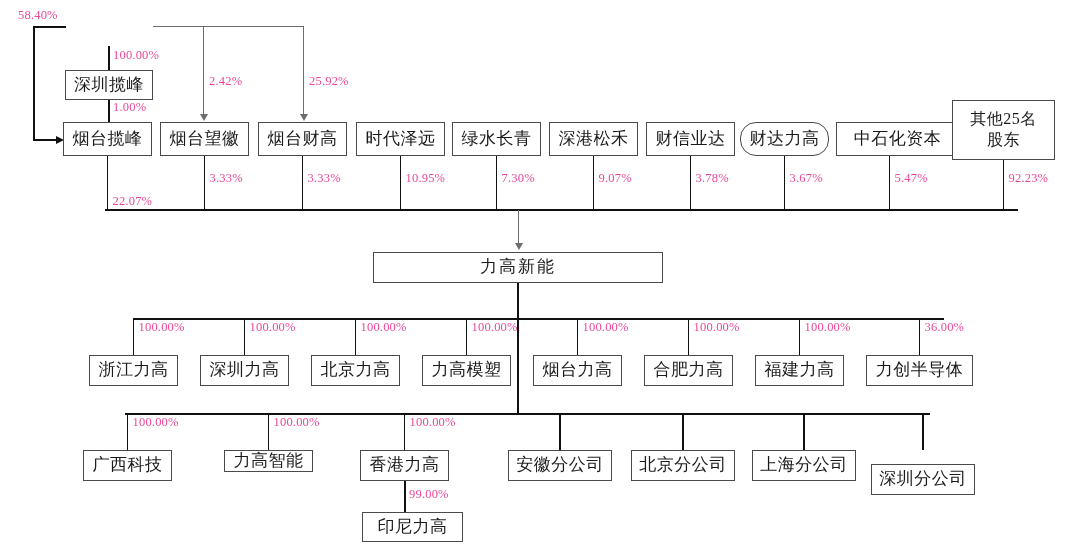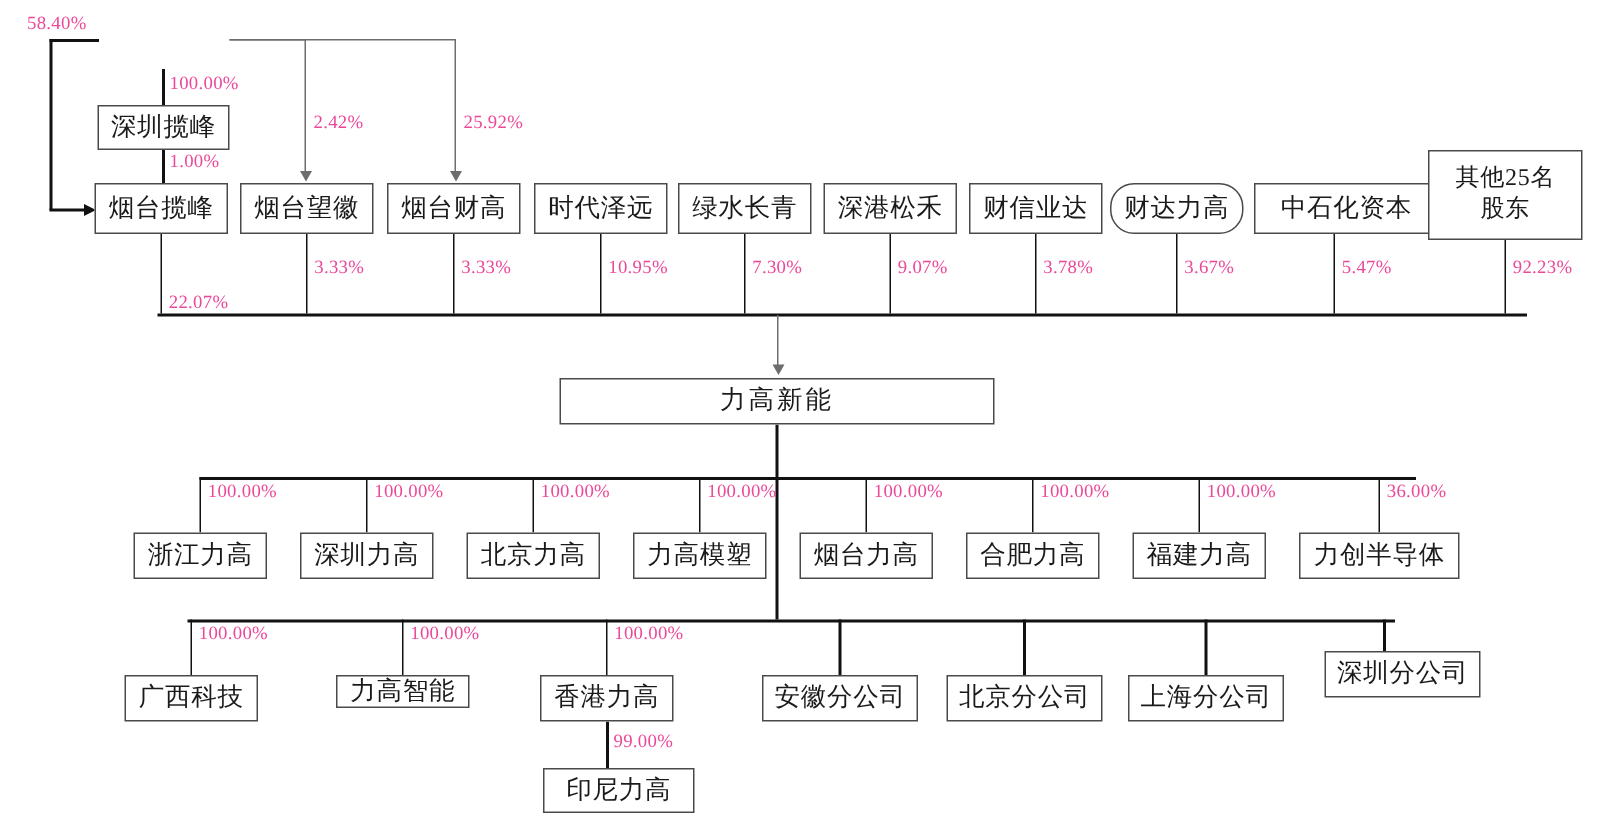--- a/index.html
+++ b/index.html
@@ -192,21 +192,21 @@
       <div class="ln v" style="left: 403.6px; top: 413px; height: 37px;"></div>
       <div class="pct" style="left: 409.5px; top: 415px;">100.00%</div>
     </div>
   <div id="branches-layer">
       <div class="node" style="left: 508px; top: 450px; width: 104px; height: 31px;">安徽分公司</div>
       <div class="ln v" style="left: 559.1px; top: 413px; height: 37px;"></div>
       <div class="node" style="left: 631px; top: 450px; width: 104px; height: 31px;">北京分公司</div>
       <div class="ln v" style="left: 682.1px; top: 413px; height: 37px;"></div>
       <div class="node" style="left: 752px; top: 450px; width: 104px; height: 31px;">上海分公司</div>
       <div class="ln v" style="left: 803.1px; top: 413px; height: 37px;"></div>
-      <div class="node" style="left: 871px; top: 434px; width: 104px; height: 31px; margin-left: 12px;">深圳分公司</div>
+      <div class="node" style="left: 871px; top: 464px; width: 104px; height: 31px;">深圳分公司</div>
       <div class="ln v" style="left: 922.1px; top: 413px; height: 37px;"></div>
     </div>
 
   <div class="ln v" style="left:404px;top:481px;height:31px;"></div>
   <div class="pct" style="left:409px;top:487px;">99.00%</div>
   <div class="node" style="left:362px;top:512px;width:101px;height:30px;">印尼力高</div>
 
 </div>
 
 </body></html>

